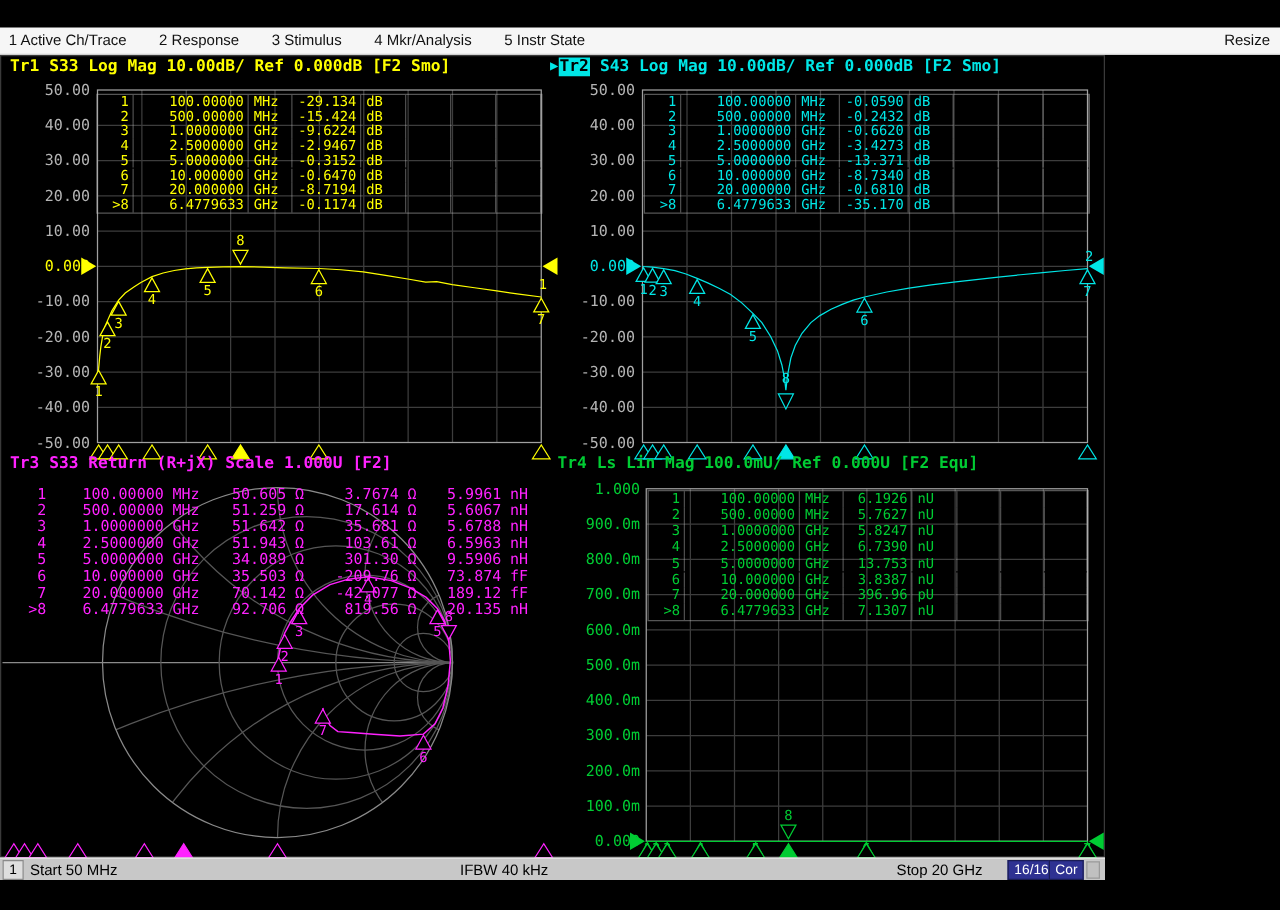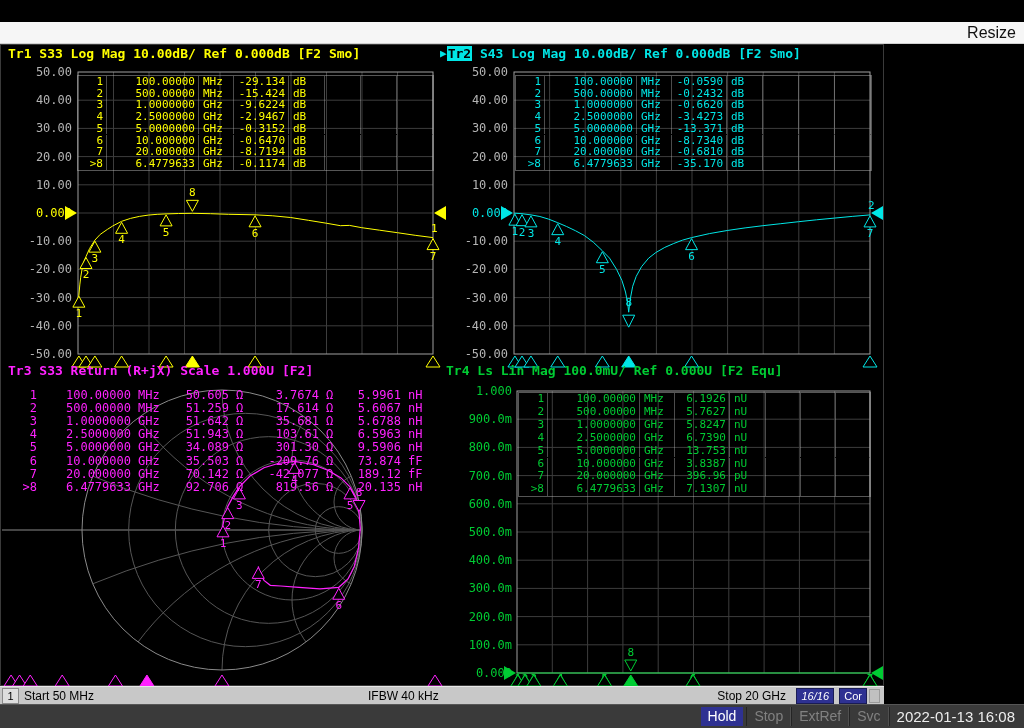--- a/index.html
+++ b/index.html
@@ -4,21 +4,21 @@
 <style>
   html,body{margin:0;padding:0;background:#555;}
   #window{position:relative;width:1024px;height:728px;background:#000;overflow:hidden;
     font-family:"Liberation Sans",sans-serif;}
   #titlebar{position:absolute;left:0;top:0;width:1024px;height:22px;background:#f2f2f2;
     color:#111;font-size:12px;line-height:22px;padding-left:7px;box-sizing:border-box;}
   #menubar{position:absolute;left:0;top:22px;width:1024px;height:22px;background:#f6f6f6;
     border-bottom:1px solid #d0d0d0;box-sizing:border-box;}
   #menu-items{position:absolute;left:7px;top:0;height:22px;display:flex;gap:26px;}
   #menu-items span{font-size:12px;line-height:21px;color:#111;cursor:default;}
-  #resize{position:absolute;right:8px;top:0;font-size:16px;line-height:21px;color:#111;}
+  #resize{position:absolute;right:8px;top:0;font-size:12px;line-height:21px;color:#111;}
   #screenbg{position:absolute;left:0;top:44px;width:884px;height:642px;background:#000;
     border:1px solid #3a3a3a;box-sizing:border-box;}
   #charts{position:absolute;left:0;top:0;pointer-events:none;}
   .thdr{position:absolute;font-family:"DejaVu Sans Mono",monospace;font-size:13px;font-weight:bold;
     letter-spacing:0px;white-space:pre;}
   .thdr .hl{background:#00e6e6;color:#000;padding:0 1px;}
   .thdr .arr{font-size:11px;vertical-align:1px;}
   .mtable{position:absolute;}
   .mtable.bordered{outline:1px solid rgba(190,190,190,0.45);}
   .mrow{position:absolute;display:flex;font-family:"DejaVu Sans Mono",monospace;white-space:pre;}
@@ -36,39 +36,46 @@
     border-right:1px solid #9c9c9c;border-bottom:1px solid #9c9c9c;}
   #statusbar{position:absolute;left:0;top:686px;width:884px;height:18px;background:#c8c8c8;
     border-top:1px solid #e8e8e8;box-sizing:border-box;font-size:12px;color:#000;}
   #chbox{position:absolute;left:2px;top:1px;width:15px;height:14px;background:#dedede;
     border:1px solid #8a8a8a;text-align:center;font-size:11px;line-height:14px;}
   #startlbl{position:absolute;left:24px;top:1px;line-height:16px;}
   #ifbwlbl{position:absolute;left:368px;top:1px;line-height:16px;}
   #stoplbl{position:absolute;right:98px;top:1px;line-height:16px;}
   .bluebadge{position:absolute;top:1px;background:#2e3192;color:#fff;font-size:11px;
     line-height:14px;padding:0 4px;border:1px solid #1a1c55;}
-  #pointsbadge{right:50px;font-style:italic;}
+  #pointsbadge{right:40px;}
   #corbadge{right:17px;}
   #emptybox{position:absolute;right:4px;top:2px;width:9px;height:12px;background:#c0c0c0;
     border:1px solid #9a9a9a;}
   #bottombar{position:absolute;left:0;top:704px;width:1024px;height:24px;background:#3a3a3a;
     border-top:1px solid #565656;box-sizing:border-box;display:flex;justify-content:flex-end;
     align-items:center;}
   #holdbadge{background:#2e3192;color:#fff;font-size:14px;padding:0 7px;line-height:19px;
     margin-right:3px;}
   .dimstat{color:#818181;font-size:14px;line-height:19px;padding:0 7px;
     border-left:1px solid #242424;border-right:1px solid #4f4f4f;}
   #clock{color:#ececec;font-size:15px;line-height:19px;padding:0 7px 0 7px;
     border-left:1px solid #242424;margin-right:2px;}
 </style>
 </head>
 <body>
 
 <div id="window">
   <div id="menubar">
+    <div id="menu-items">
+        <span>1 Active Ch/Trace</span>
+        <span>2 Response</span>
+        <span>3 Stimulus</span>
+        <span>4 Mkr/Analysis</span>
+        <span>5 Instr State</span>
+      </div>
     <span id="resize">Resize</span>
   </div>
 
   <div id="screenbg"></div>
   <svg id="charts" width="1024" height="728" viewBox="0 0 1024 728">
       <g>
         <line x1="113.5" y1="72" x2="113.5" y2="354" stroke="#3d3d3d"></line>
         <line x1="78" y1="100.2" x2="433" y2="100.2" stroke="#3d3d3d"></line>
         <line x1="149" y1="72" x2="149" y2="354" stroke="#3d3d3d"></line>
         <line x1="78" y1="128.4" x2="433" y2="128.4" stroke="#3d3d3d"></line>
@@ -345,20 +352,13 @@
   <div id="statusbar">
     <span id="chbox">1</span>
     <span id="startlbl">Start 50 MHz</span>
     <span id="ifbwlbl">IFBW 40 kHz</span>
     <span id="stoplbl">Stop 20 GHz</span>
     <span id="pointsbadge" class="bluebadge">16/16</span>
     <span id="corbadge" class="bluebadge">Cor</span>
     <span id="emptybox"></span>
   </div>
 
-  <div id="bottombar">
-    <span id="holdbadge">Hold</span>
-    <span class="dimstat">Stop</span>
-    <span class="dimstat">ExtRef</span>
-    <span class="dimstat">Svc</span>
-    <span id="clock">2022-01-13 16:08</span>
-  </div>
 </div>
 
 </body></html>

